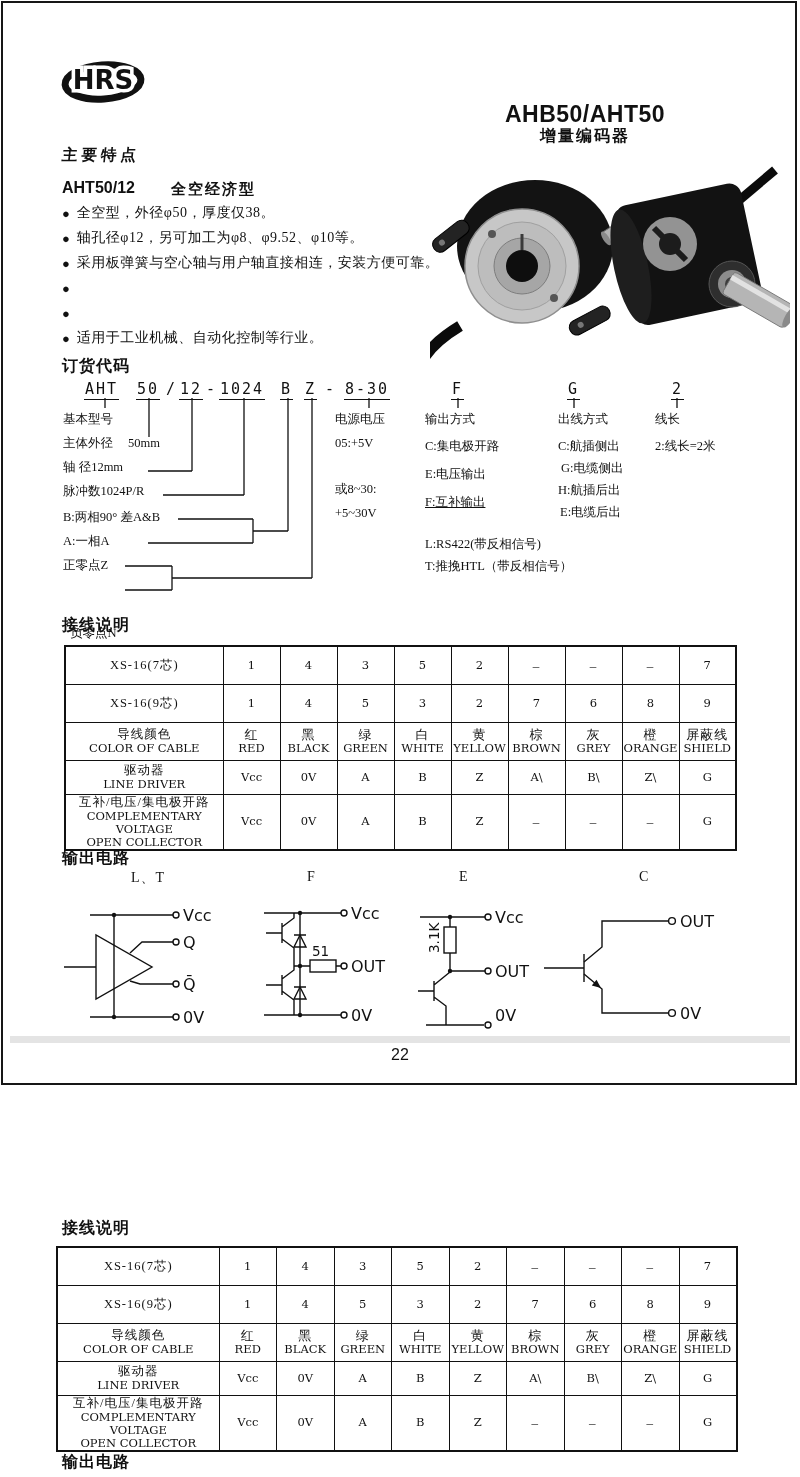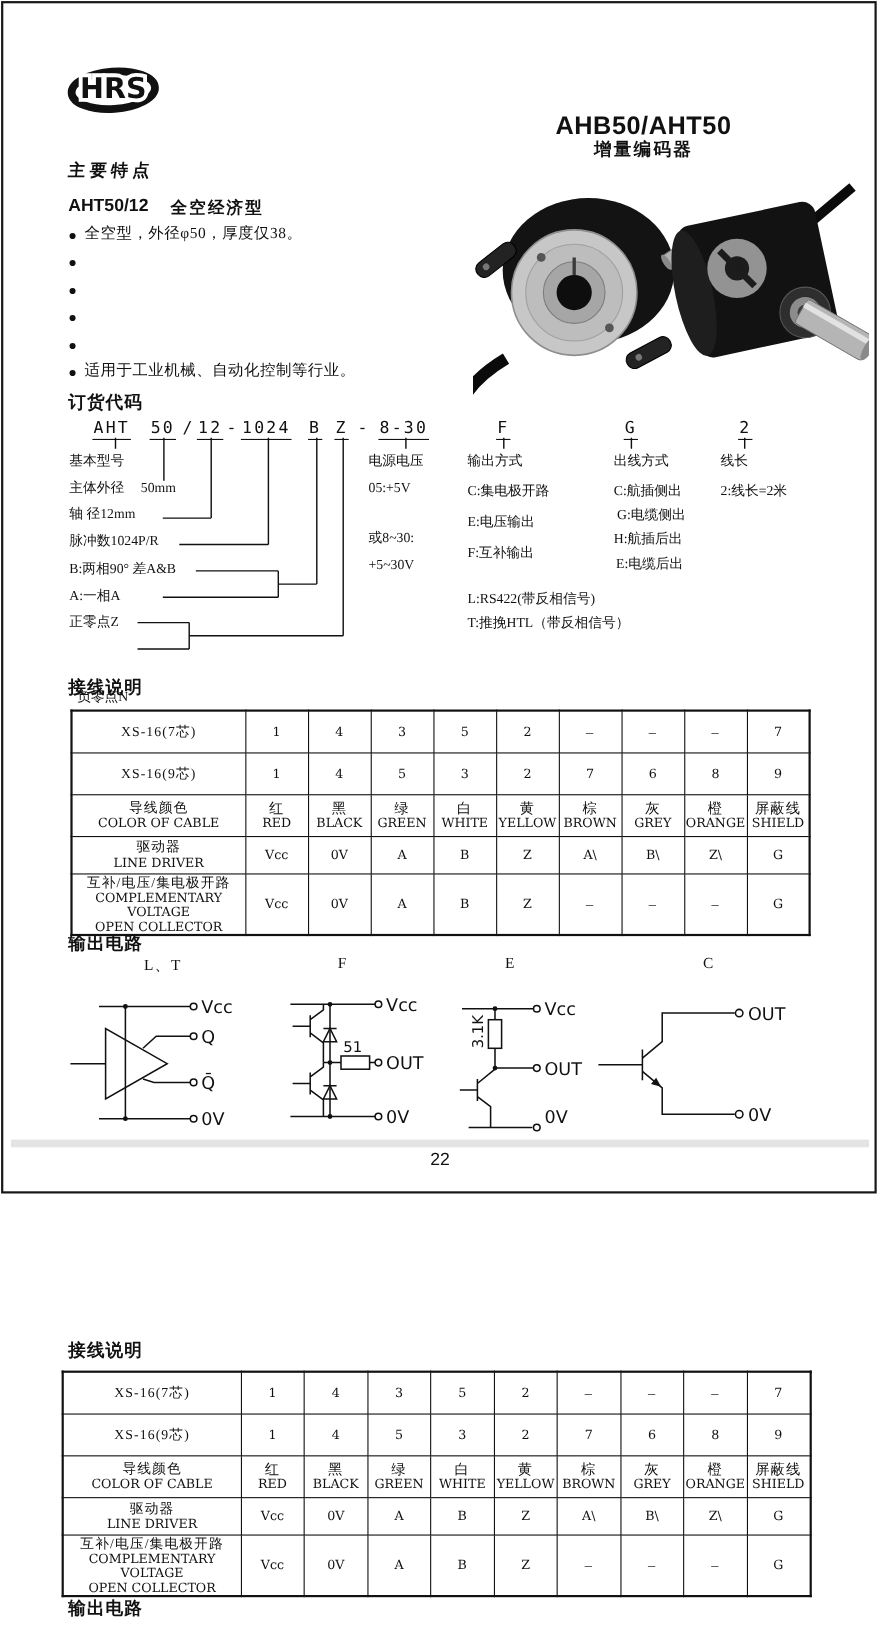--- a/index.html
+++ b/index.html
@@ -8,21 +8,21 @@
     font-family:"Liberation Serif","DejaVu Serif",serif;overflow:hidden;
   }
   .abs{position:absolute;}
   .frame{position:absolute;left:1px;top:1px;width:792px;height:1080px;border:2px solid #161616;}
   .hd{font-family:"Liberation Sans","DejaVu Sans",sans-serif;font-weight:bold;}
   .sec-heading{font-size:16px;letter-spacing:1px;}
   .title1{font-size:23px;letter-spacing:.5px;text-align:center;width:230px;}
   .title2{font-size:16px;letter-spacing:2px;text-align:center;width:230px;}
   .feat-heading{font-size:15.5px;font-weight:bold;letter-spacing:4px;transform:skewX(-6deg);}
   .feat-model{font-size:16px;}
-  .feat-type{font-size:15px;letter-spacing:2px;}
+  .feat-type{font-size:15px;letter-spacing:2px;margin-left:16px;}
   .bullet-row{display:flex;align-items:flex-start;height:25px;}
   .bullet-mark{font-size:13px;line-height:19px;margin-right:7px;}
   .bullet-text{font-size:14px;line-height:18px;letter-spacing:.5px;white-space:nowrap;}
   .code-part{
     position:absolute;top:381px;font-family:"DejaVu Sans Mono","Liberation Mono",monospace;
     font-size:15px;letter-spacing:2px;line-height:16px;padding:0 1px 2px 1px;white-space:pre;
   }
   .code-part.u{border-bottom:1.5px solid #111;}
   .olabel{position:absolute;font-size:12.5px;line-height:13px;white-space:nowrap;}
   .wiring{border-collapse:collapse;table-layout:fixed;background:#fff;}
@@ -60,23 +60,25 @@
 <div class="abs feat-heading" style="left:62px;top:145px;">主要特点</div>
 <div class="abs hd feat-model" style="left:62px;top:179px;">AHT50/12</div>
 <div class="abs hd feat-type" style="left:155px;top:180px;">全空经济型</div>
 <div class="abs" style="left:62px;top:204px;">
     <div class="bullet-row">
       <span class="bullet-mark">●</span>
       <span class="bullet-text">全空型，外径φ50，厚度仅38。</span>
     </div>
     <div class="bullet-row">
       <span class="bullet-mark">●</span>
+      <span class="bullet-text">轴孔径φ12，另可加工为φ8、φ9.52、φ10等。</span>
     </div>
     <div class="bullet-row">
       <span class="bullet-mark">●</span>
+      <span class="bullet-text">采用板弹簧与空心轴与用户轴直接相连，安装方便可靠。</span>
     </div>
     <div class="bullet-row">
       <span class="bullet-mark">●</span>
     </div>
     <div class="bullet-row">
       <span class="bullet-mark">●</span>
     </div>
     <div class="bullet-row">
       <span class="bullet-mark">●</span>
       <span class="bullet-text">适用于工业机械、自动化控制等行业。</span>
@@ -155,21 +157,21 @@
     <div class="olabel" style="left: 63px; top: 535px;">A:一相A</div>
     <div class="olabel" style="left: 63px; top: 559px;">正零点Z</div>
     <div class="olabel" style="left: 70px; top: 583px; margin-top: 44px;">负零点N</div>
     <div class="olabel" style="left: 335px; top: 413px;">电源电压</div>
     <div class="olabel" style="left: 335px; top: 437px;">05:+5V</div>
     <div class="olabel" style="left: 335px; top: 483px;">或8~30:</div>
     <div class="olabel" style="left: 335px; top: 507px;">+5~30V</div>
     <div class="olabel" style="left: 425px; top: 413px;">输出方式</div>
     <div class="olabel" style="left: 425px; top: 440px;">C:集电极开路</div>
     <div class="olabel" style="left: 425px; top: 468px;">E:电压输出</div>
-    <div class="olabel" style="left: 425px; top: 496px;">F:互补输出</div>
+    <div class="olabel" style="left: 425px; top: 496px; text-decoration: underline;">F:互补输出</div>
     <div class="olabel" style="left: 425px; top: 538px;">L:RS422(带反相信号)</div>
     <div class="olabel" style="left: 425px; top: 560px;">T:推挽HTL（带反相信号）</div>
     <div class="olabel" style="left: 558px; top: 413px;">出线方式</div>
     <div class="olabel" style="left: 558px; top: 440px;">C:航插侧出</div>
     <div class="olabel" style="left: 561px; top: 462px;">G:电缆侧出</div>
     <div class="olabel" style="left: 558px; top: 484px;">H:航插后出</div>
     <div class="olabel" style="left: 560px; top: 506px;">E:电缆后出</div>
     <div class="olabel" style="left: 655px; top: 413px;">线长</div>
     <div class="olabel" style="left: 655px; top: 440px;">2:线长=2米</div>
   </div>

